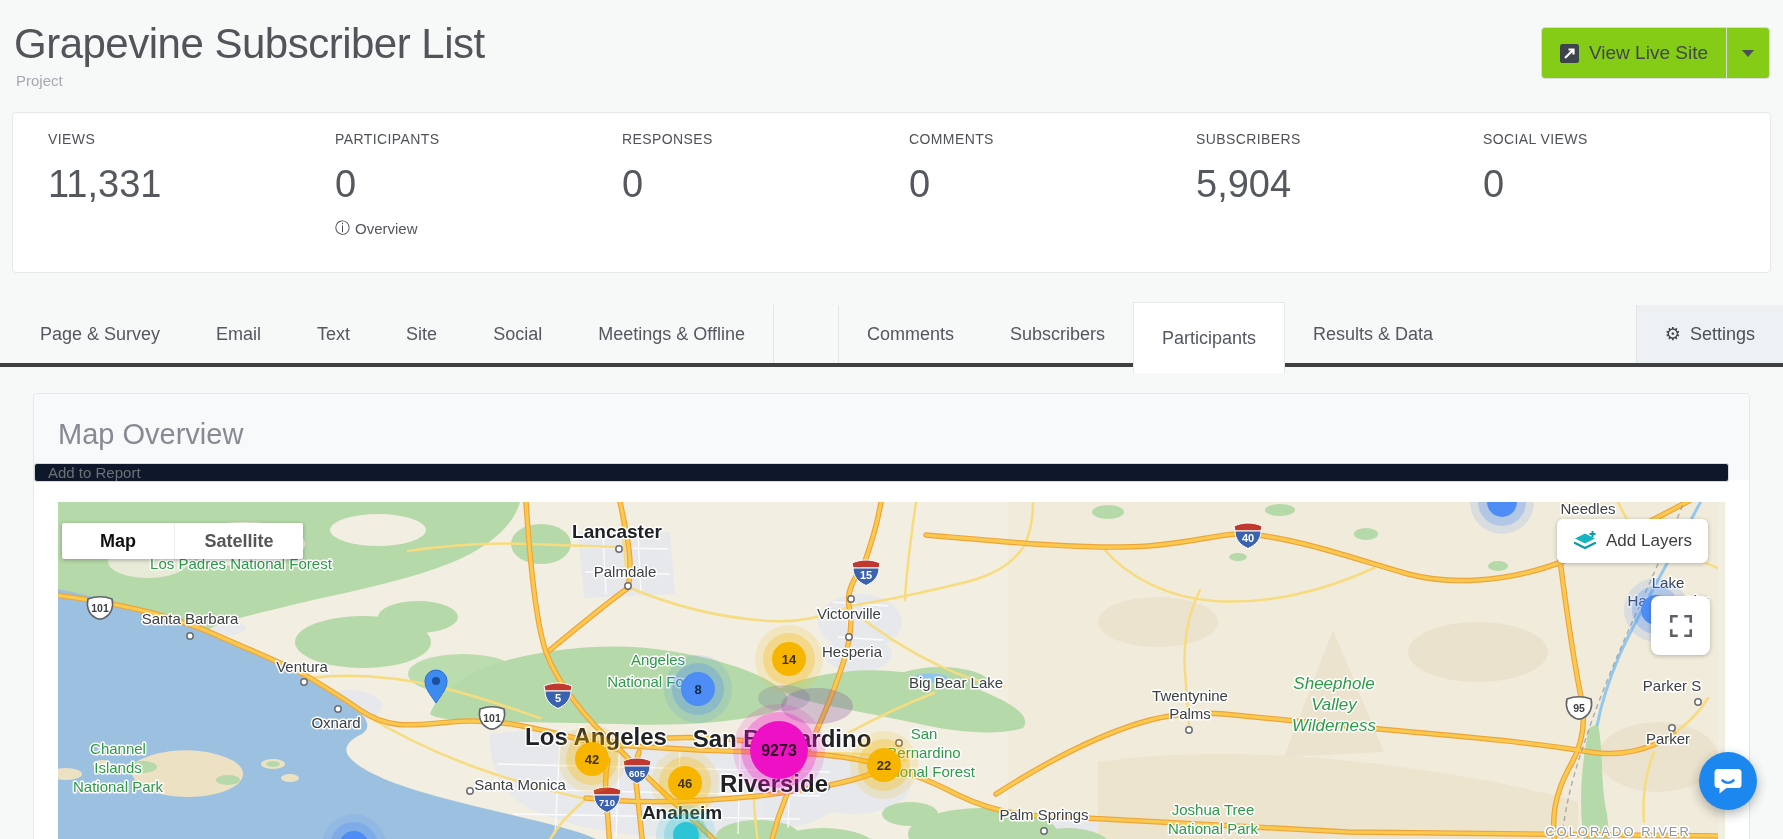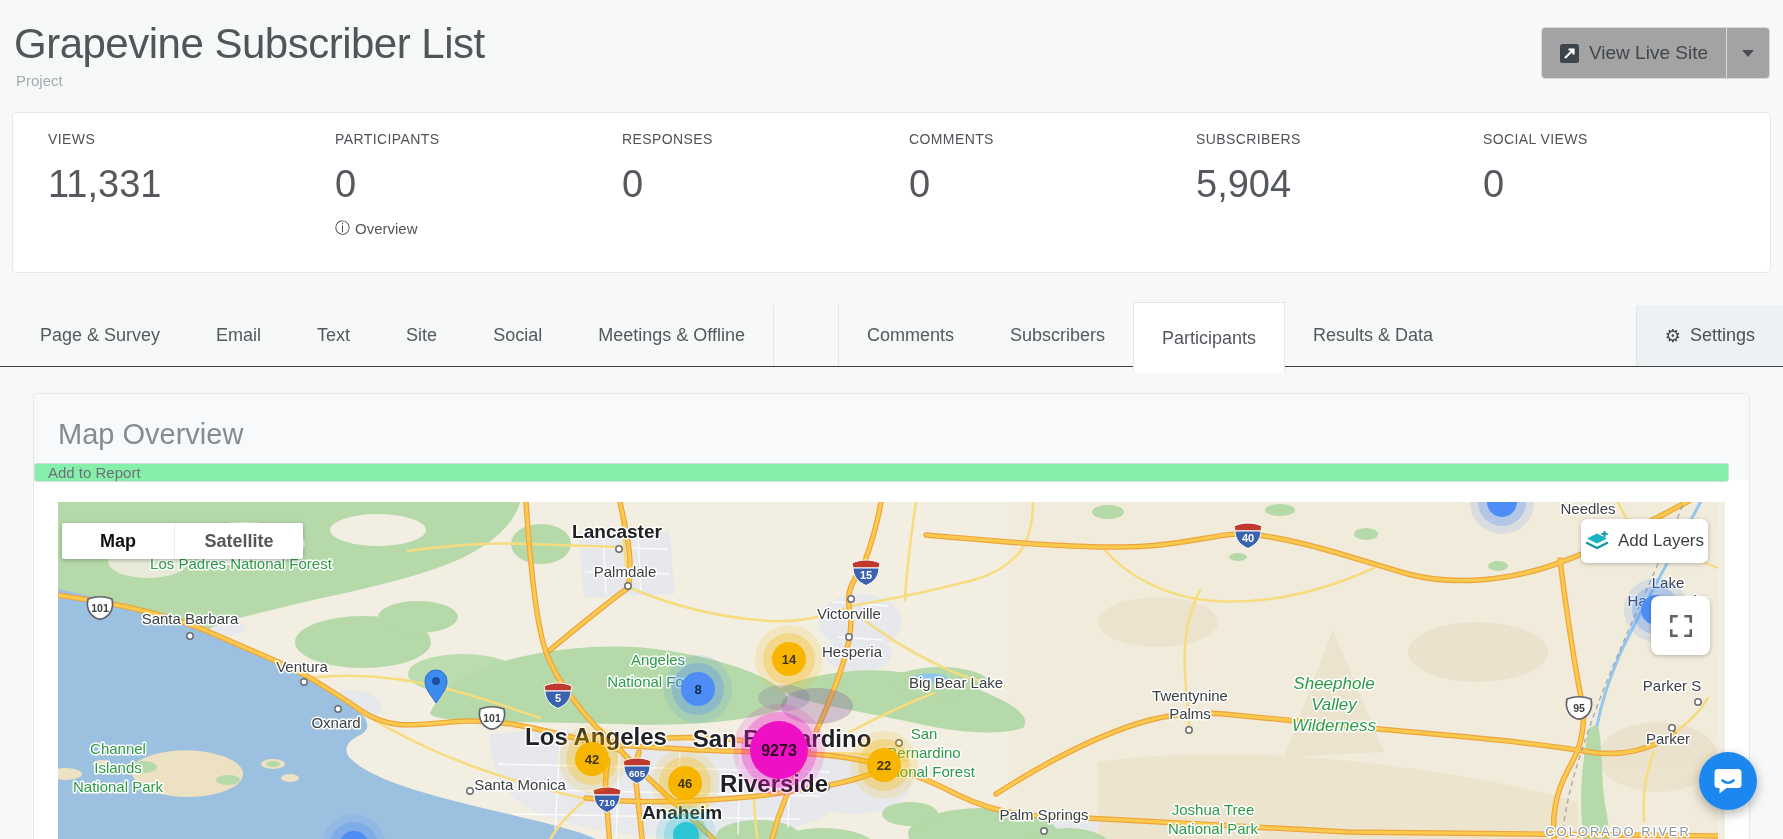--- a/index.html
+++ b/index.html
@@ -5,51 +5,51 @@
   html,body{margin:0;padding:0;}
   body{
     width:1783px;height:839px;position:relative;overflow:hidden;
     background:#f7f8f8;font-family:"Liberation Sans",sans-serif;
     -webkit-font-smoothing:antialiased;
   }
   
   .page-header{position:relative;height:112px;}
   .page-title{position:absolute;left:14px;top:20px;font-size:42px;font-weight:400;color:#51555a;letter-spacing:-0.5px;margin:0;}
   .page-subtitle{position:absolute;left:16px;top:72px;font-size:15px;color:#a4aaaf;}
-  .vls-group{position:absolute;top:27px;right:13px;display:flex;background:#a3a3a3;border:1px solid #d9dcdf;border-radius:4px;height:52px;box-sizing:border-box;}
+  .vls-group{position:absolute;top:27px;right:13px;display:flex;background:#84cc16;border:1px solid #d9dcdf;border-radius:4px;height:52px;box-sizing:border-box;}
   .vls-main{display:flex;align-items:center;gap:10px;padding:0 18px;font-size:19px;color:#41464d;cursor:pointer;}
   .vls-caret{width:42px;border-left:1px solid #d9dcdf;display:flex;align-items:center;justify-content:center;cursor:pointer;}
   .caret-down{width:0;height:0;border-left:6px solid transparent;border-right:6px solid transparent;border-top:7px solid #4a4f55;}
   
   .stats-panel{margin:0 12px;background:#fff;border:1px solid #e7e8ea;border-radius:4px;height:161px;display:flex;padding:18px 0 0 35px;box-sizing:border-box;}
   .stat{width:293px;}
   .stat-label{font-size:14px;color:#4e5257;letter-spacing:.4px;}
   .stat-value{font-size:38px;color:#55595e;margin-top:16px;font-weight:400;}
   .stat-details{margin-top:13px;font-size:15px;color:#53575c;display:flex;align-items:center;gap:5px;cursor:pointer;}
   .info-glyph{font-size:15px;color:#43474c;}
   
-  .tab-bar{display:flex;align-items:stretch;margin-top:32px;height:62px;border-bottom:1px solid #404040;box-sizing:border-box;padding-left:12px;position:relative;}
+  .tab-bar{display:flex;align-items:stretch;margin-top:32px;height:62px;border-bottom:4px solid #404040;box-sizing:border-box;padding-left:12px;position:relative;}
   .tab{padding:0 28px;display:flex;align-items:center;font-size:18px;color:#54585f;cursor:pointer;white-space:nowrap;}
   .tab-gap{width:64px;border-left:1px solid #e4e5e7;border-right:1px solid #e4e5e7;}
   .tab.active{background:#fff;border:1px solid #e6e7e9;border-bottom:none;position:relative;top:-3px;height:71px;box-sizing:border-box;z-index:2;}
   .tab-settings{margin-left:auto;background:#eef1f4;border-left:1px solid #e2e4e6;padding:0 28px;display:flex;align-items:center;gap:9px;font-size:18px;color:#4b5056;cursor:pointer;}
   .gear-glyph{font-size:18px;color:#43474c;}
   
   .content-panel{margin:26px 33px 0;background:#fff;border:1px solid #e7e8ea;border-radius:4px;height:470px;position:relative;}
   .panel-head{height:86px;background:#f8f9fa;border-radius:4px 4px 0 0;display:flex;justify-content:space-between;flex-direction:column;}
   .panel-title{font-size:29px;color:#868b92;font-weight:400;margin:24px 0 0 24px;}
-  .add-report-btn{margin:12px 20px 0 0;height:33px;padding:0 13px;font-size:15px;color:#6d7176;background:#86efac;border:1px solid #d7dadd;border-radius:3px;display:flex;align-items:center;cursor:pointer;box-sizing:border-box;}
+  .add-report-btn{margin:12px 20px 0 0;height:33px;padding:0 13px;font-size:15px;color:#6d7176;background:#0f172a;border:1px solid #d7dadd;border-radius:3px;display:flex;align-items:center;cursor:pointer;box-sizing:border-box;}
   
   .map-wrap{margin:22px 24px 0;height:340px;position:relative;overflow:hidden;background:#f2eee1;}
   .map-wrap svg.basemap{position:absolute;left:0;top:0;}
   .gm-type{position:absolute;left:4px;top:21px;display:flex;background:#fff;height:36px;box-shadow:0 1px 4px rgba(0,0,0,.3);border-radius:2px;z-index:5;justify-content:flex-end;}
   .gm-type .seg{display:flex;align-items:center;justify-content:center;cursor:pointer;}
   .gm-type .seg-map{width:112px;font-size:18px;font-weight:bold;color:#101010;}
   .gm-type .seg-sat{width:128px;font-size:18px;color:#565656;border-left:1px solid #ececec;font-weight:bold;}
-  .gm-layers{position:absolute;top:17px;right:17px;height:44px;background:#fff;border-radius:6px;box-shadow:0 1px 4px rgba(0,0,0,.25);display:flex;align-items:center;gap:9px;padding:0 4px;font-size:17px;color:#3c4043;z-index:5;cursor:pointer;}
+  .gm-layers{position:absolute;top:17px;right:17px;height:44px;background:#fff;border-radius:6px;box-shadow:0 1px 4px rgba(0,0,0,.25);display:flex;align-items:center;gap:9px;padding:0 16px;font-size:17px;color:#3c4043;z-index:5;cursor:pointer;}
   .gm-fs{position:absolute;top:94px;right:15px;width:59px;height:59px;background:#fff;border-radius:8px;box-shadow:0 1px 4px rgba(0,0,0,.25);display:flex;align-items:center;justify-content:center;z-index:5;cursor:pointer;}
   
   .ml{font-family:"Liberation Sans",sans-serif;paint-order:stroke;stroke:#ffffff;stroke-width:3px;stroke-linejoin:round;fill:#3c4043;font-size:15px;text-anchor:middle;}
   .town{font-size:19px;fill:#202124;font-weight:bold;}
   .city-lg{font-size:24px;fill:#202124;font-weight:bold;}
   .green{fill:#2d9a47;}
   .green-it{fill:#2d9a47;font-style:italic;font-size:17px;}
   .water-lbl{fill:#8b97a1;font-size:13px;letter-spacing:2px;}
   .mk-txt{font-family:"Liberation Sans",sans-serif;font-weight:bold;text-anchor:middle;}
   

